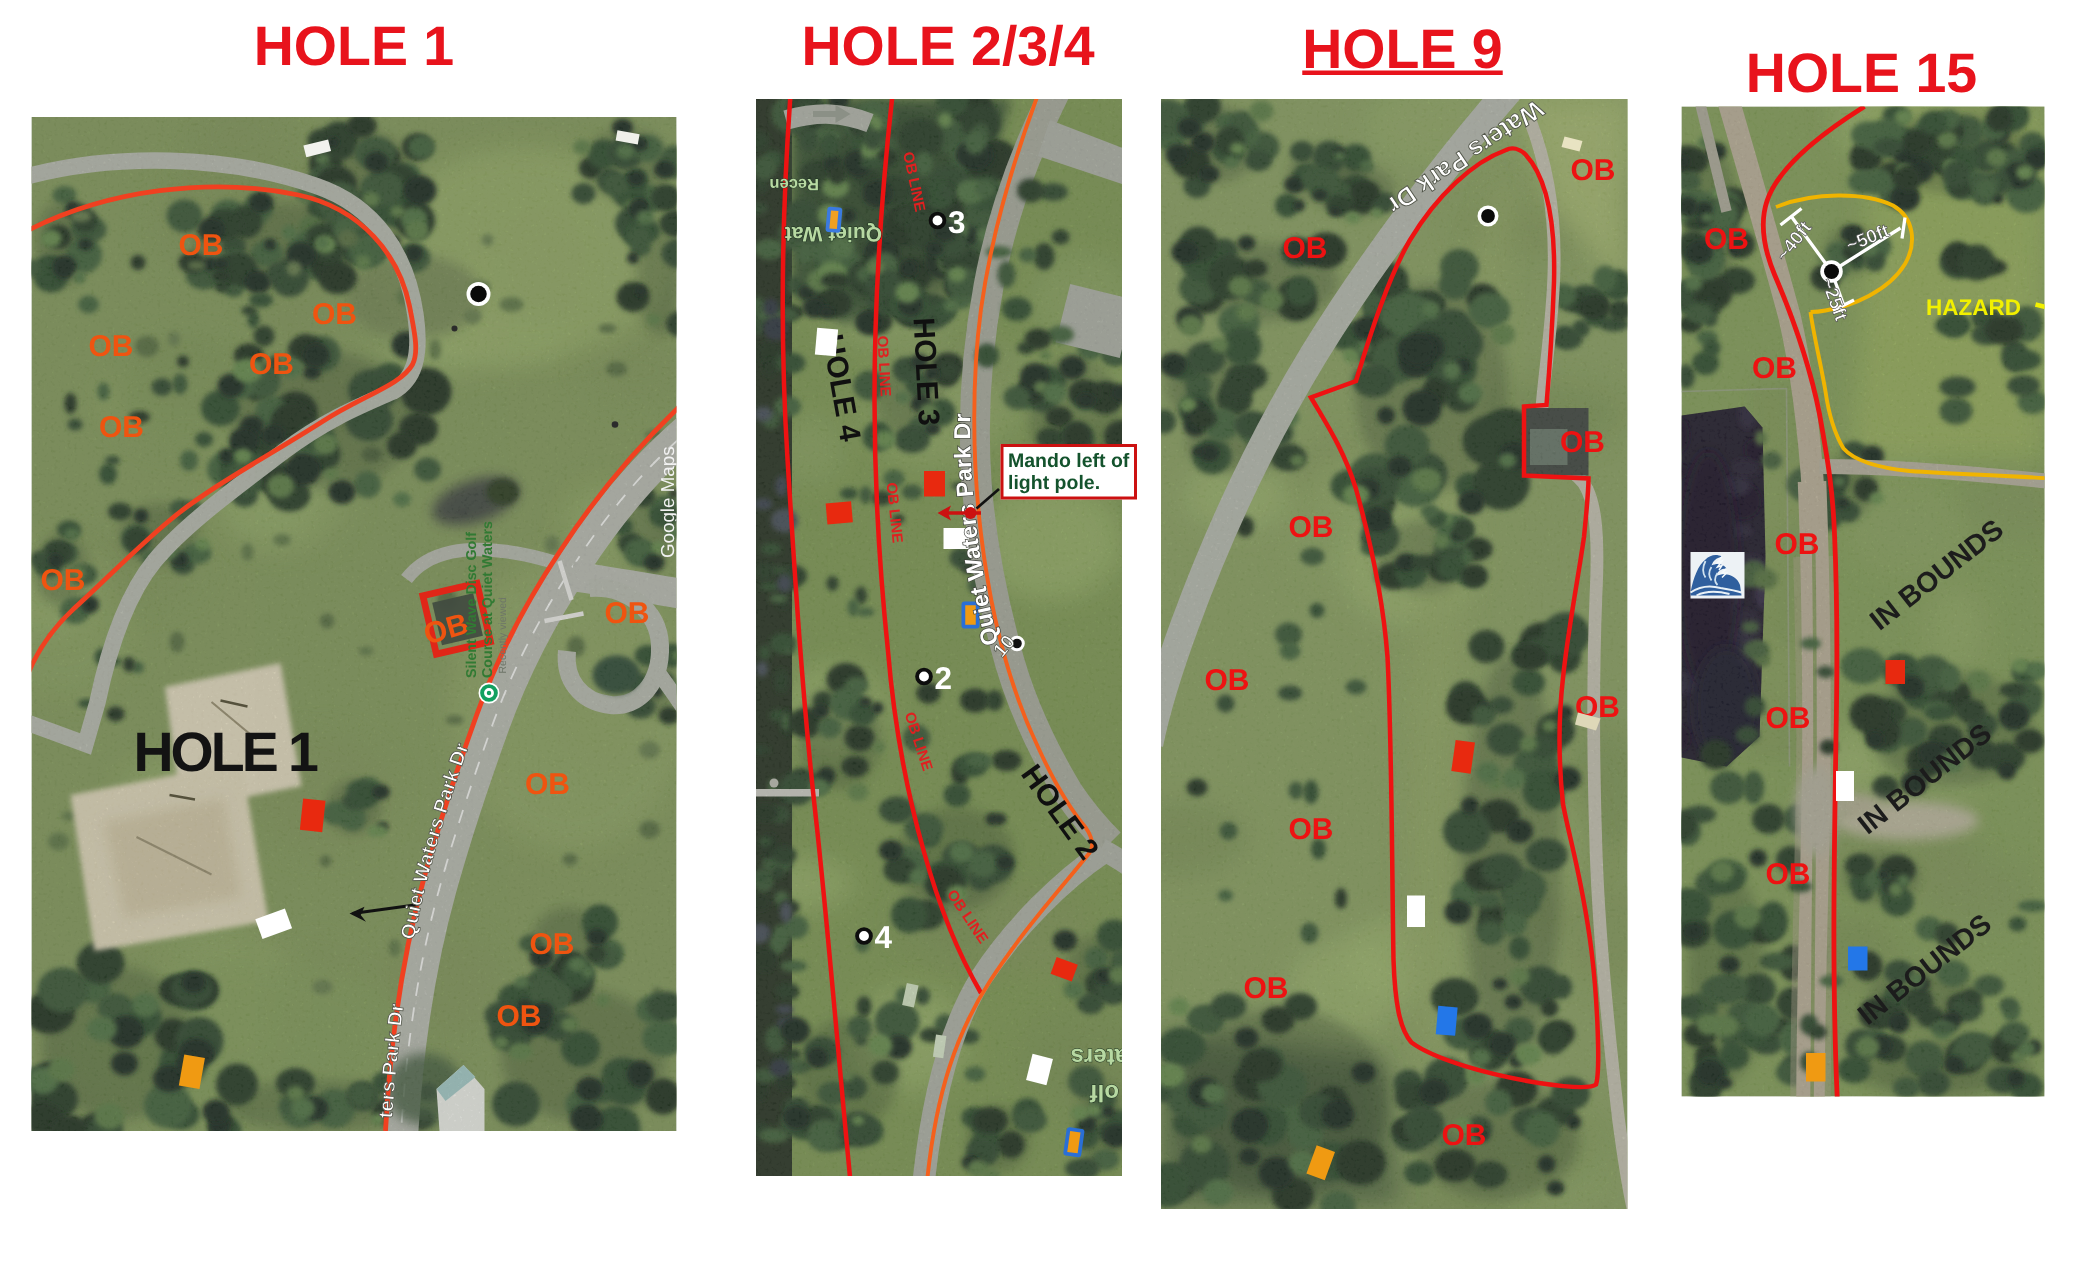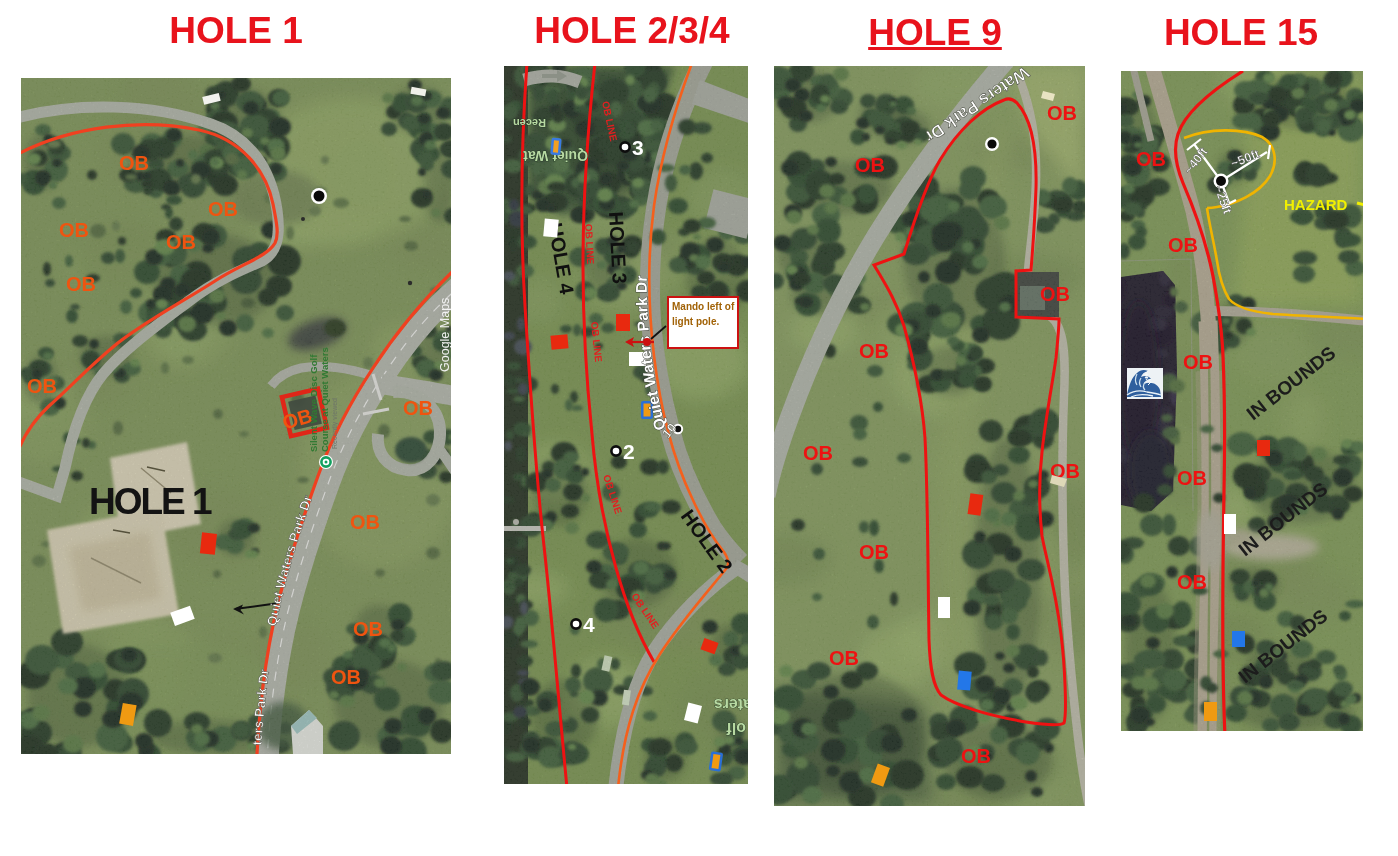--- a/index.html
+++ b/index.html
@@ -1,17 +1,17 @@
 <!DOCTYPE html>
 <html><head><meta charset="utf-8"><style>html,body{margin:0;padding:0;background:#ffffff;}#page{position:relative;width:1374px;height:856px;background:#fff;overflow:hidden;font-family:"Liberation Sans", sans-serif;}.title{position:absolute;font-weight:bold;font-size:37px;color:#e8131c;white-space:nowrap;transform:translateX(-50%);}.panel{position:absolute;}</style></head><body>
 <div id="page">
     <div class="title" style="left:236px;top:10px;">HOLE 1</div>
     <div class="title" style="left:632px;top:10px;text-align:right;">HOLE 2/3/4</div>
     <div class="title" style="left:935px;top:12px;text-decoration:underline;">HOLE 9</div>
-    <div class="title" style="left:1241px;top:12px;">HOLE 15</div>
+    <div class="title" style="left:1241px;top:28px;">HOLE 15</div>
     <svg class="panel" style="left:21px;top:78px" width="430" height="676" viewBox="0 0 430 676">
       <defs>
 <filter id="b2" x="-30%" y="-30%" width="160%" height="160%">
           <feGaussianBlur stdDeviation="1.6"></feGaussianBlur>
         </filter>
 <filter id="b4" x="-40%" y="-40%" width="180%" height="180%">
           <feGaussianBlur stdDeviation="4"></feGaussianBlur>
         </filter>
 <filter id="b8" x="-60%" y="-60%" width="220%" height="220%">
           <feGaussianBlur stdDeviation="9"></feGaussianBlur>
@@ -1816,13 +1816,13 @@
         <path d="M 0 27 C 2 17, 5 9, 10 5 C 13 2, 17 1, 21 3 C 17 4, 15 6, 14 9 C 18 7, 22 8, 24 11 C 20 11, 18 13, 17 16 C 24 13, 31 16, 33 22 L 34 29 L 0 29 Z" fill="#2f5f9e"></path>
         <path d="M 10 6 C 8 10, 8 14, 10 17 M 14 10 C 12 13, 12 16, 14 19 M 18 14 C 16 17, 16 20, 18 22" stroke="#cfe2ef" stroke-width="1.2" fill="none"></path>
         <path d="M 21 3 l -3 4 3 -1 -3 4 3 -1 -2 3 M 24 11 l -3 3 3 0 -3 3" stroke="#f5fafc" stroke-width="1" fill="none"></path>
         <path d="M 0 27 C 6 23, 13 22, 20 24 C 26 25, 31 26, 34 27 M 4 29 C 10 26, 18 26, 26 28" stroke="#e8f1f7" stroke-width="1.3" fill="none"></path>
       </g>
       <rect x="136" y="369" width="13" height="16" fill="#e8290f"></rect>
       <rect x="103" y="443" width="12" height="20" fill="#ffffff"></rect>
       <rect x="111" y="560" width="13" height="16" fill="#2377e8"></rect>
       <rect x="83" y="631" width="13" height="19" fill="#f09a12"></rect>
     </svg>
-    <div style="position:absolute;left:667px;top:296px;background:#fff;border:2px solid #cc1111;color:#a16207;font-weight:bold;font-size:10px;line-height:15px;padding:1px 3px 18px 3px;white-space:nowrap;">Mando left of<br>light pole.</div>
+    <div style="position:absolute;left:667px;top:296px;background:#fff;border:2px solid #cc1111;color:#14532d;font-weight:bold;font-size:13px;line-height:15px;padding:1px 3px 2px 3px;white-space:nowrap;">Mando left of<br>light pole.</div>
   </div>
 </body></html>

